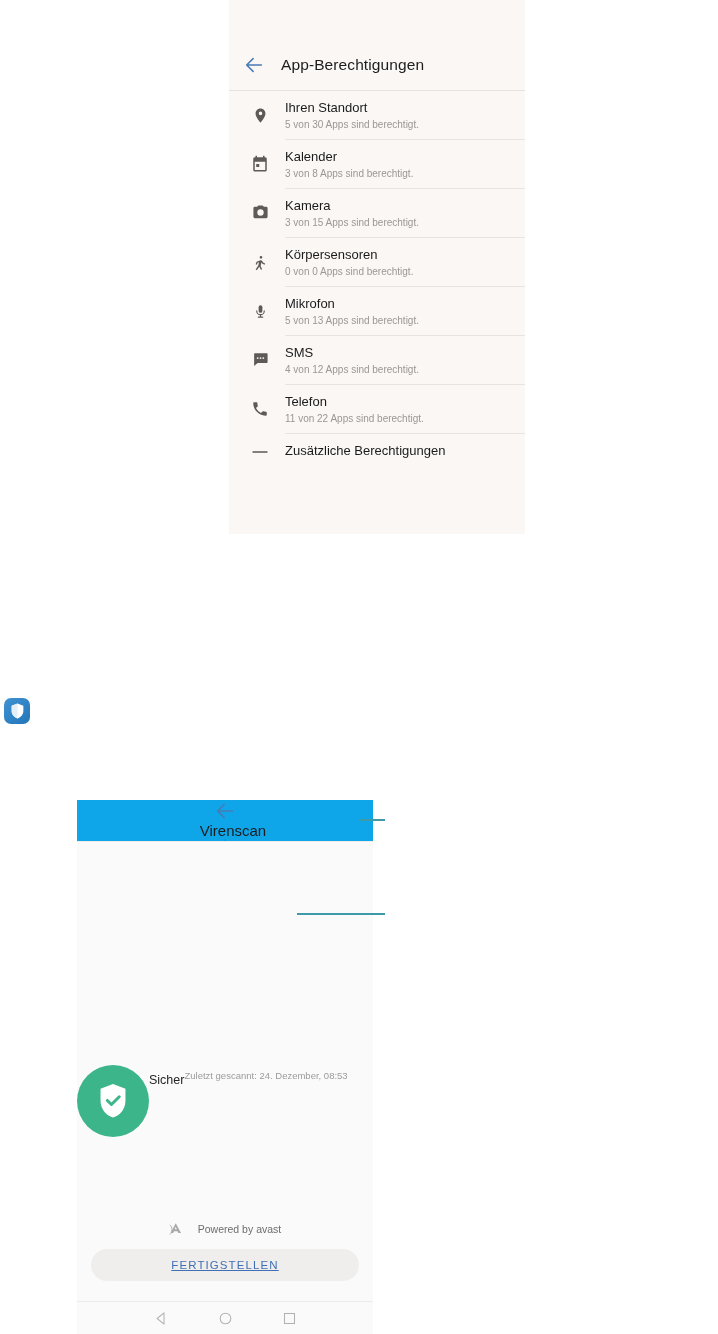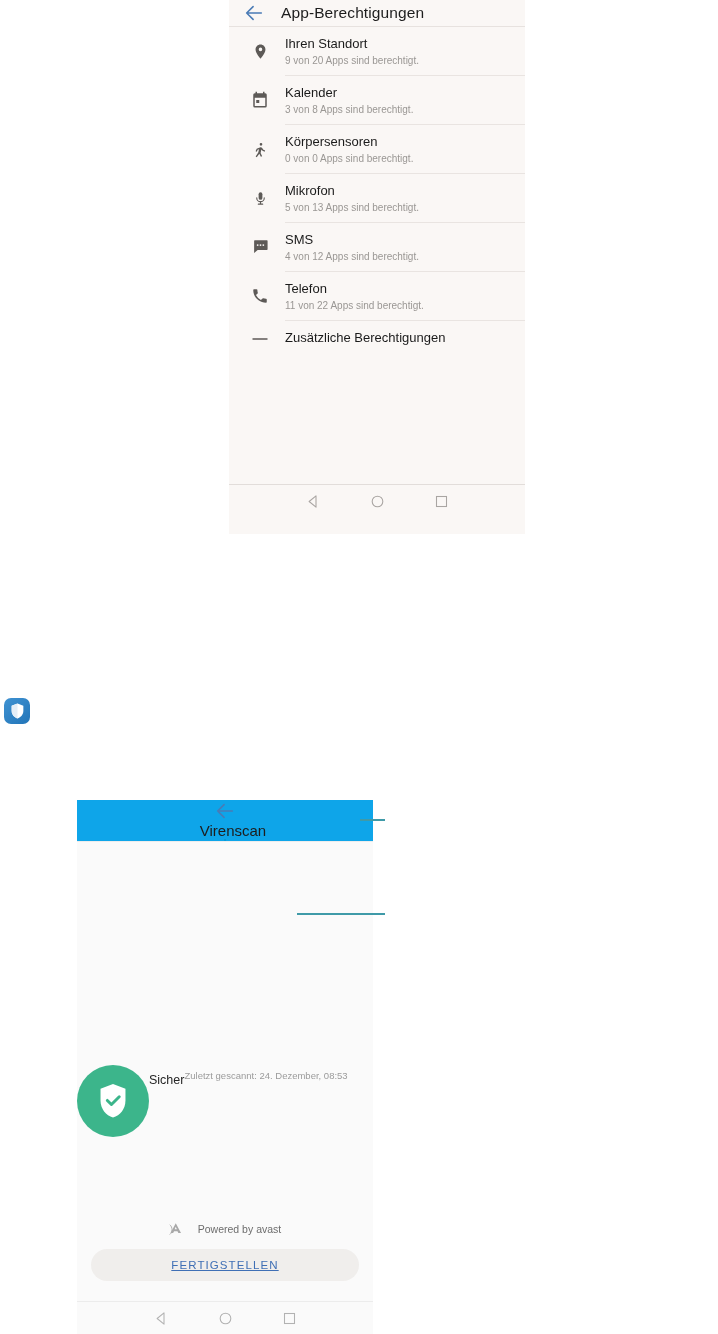--- a/index.html
+++ b/index.html
@@ -19,27 +19,28 @@
   .shot1 {
     position: absolute;
     left: 229px;
     top: 0px;
     width: 296px;
     height: 534px;
     background: #faf7f5;
     overflow: hidden;
   }
   .s1-header {
-    height: 27px;
+    height: 51px;
     display: flex;
     align-items: center;
     padding-left: 14px;
     background: #faf7f5;
     border-bottom: 1px solid #e7e2df;
     box-sizing: border-box;
+    margin-top: 40px;
   }
   .back-arrow {
     width: 22px;
     height: 22px;
     flex: 0 0 auto;
     display: block;
   }
   .s1-title {
     font-size: 15.5px;
     color: #1d1d1d;
@@ -246,37 +247,49 @@
   <div class="s1-list">
 
     <div class="perm-row">
       <div class="perm-ico">
         <svg width="17" height="19" viewBox="0 0 24 24">
             <path fill="#5d5a57" d="M12 2C8.1 2 5 5.1 5 9c0 5.2 7 13 7 13s7-7.8 7-13c0-3.9-3.1-7-7-7zm0 9.5A2.5 2.5 0 1 1 12 6.5a2.5 2.5 0 0 1 0 5z"></path>
           </svg>
       </div>
       <div class="perm-txt">
         <div class="perm-name">Ihren Standort</div>
-        <div class="perm-sub">9 von 20 Apps sind berechtigt.</div>
+        <div class="perm-sub">5 von 30 Apps sind berechtigt.</div>
       </div>
     </div>
 
     <div class="perm-row">
       <div class="perm-ico">
         <svg width="18" height="18" viewBox="0 0 24 24">
             <path fill="#5d5a57" d="M19 3h-1V1h-2v2H8V1H6v2H5a2 2 0 0 0-2 2v15a2 2 0 0 0 2 2h14a2 2 0 0 0 2-2V5a2 2 0 0 0-2-2zm0 17H5V9h14v11z"></path>
             <rect x="7" y="12" width="4" height="4" fill="#5d5a57"></rect>
           </svg>
       </div>
       <div class="perm-txt">
         <div class="perm-name">Kalender</div>
         <div class="perm-sub">3 von 8 Apps sind berechtigt.</div>
       </div>
     </div>
 
+    <div class="perm-row">
+      <div class="perm-ico">
+        <svg width="19" height="17" viewBox="0 0 24 24">
+            <path fill="#5d5a57" d="M9 2 7.2 4H4a2 2 0 0 0-2 2v12a2 2 0 0 0 2 2h16a2 2 0 0 0 2-2V6a2 2 0 0 0-2-2h-3.2L15 2H9zm3 5.5a4.5 4.5 0 1 1 0 9 4.5 4.5 0 0 1 0-9z"></path>
+            <circle cx="12" cy="12" r="2.6" fill="#faf7f5"></circle>
+          </svg>
+      </div>
+      <div class="perm-txt">
+        <div class="perm-name">Kamera</div>
+        <div class="perm-sub">3 von 15 Apps sind berechtigt.</div>
+      </div>
+    </div>
 
 
     <div class="perm-row">
       <div class="perm-ico">
         <svg width="16" height="20" viewBox="0 0 24 24">
             <path fill="#5d5a57" d="M13.5 5.5a2 2 0 1 0 0-4 2 2 0 0 0 0 4zM9.8 8.9 7 10.3 5.4 14l1.8.7 1.3-3 2-1-1.1 5.2-3.9 6 1.6 1.1 3.9-5.3 2.3 4.5 1.9-.8-2.3-4.8 1.2-5.4 1.7 2.1 3.2 1.2.7-1.8-2.6-1-2.2-3c-.5-.7-1.3-1-2.1-.8l-3 1z"></path>
           </svg>
       </div>
       <div class="perm-txt">
         <div class="perm-name">Körpersensoren</div>

